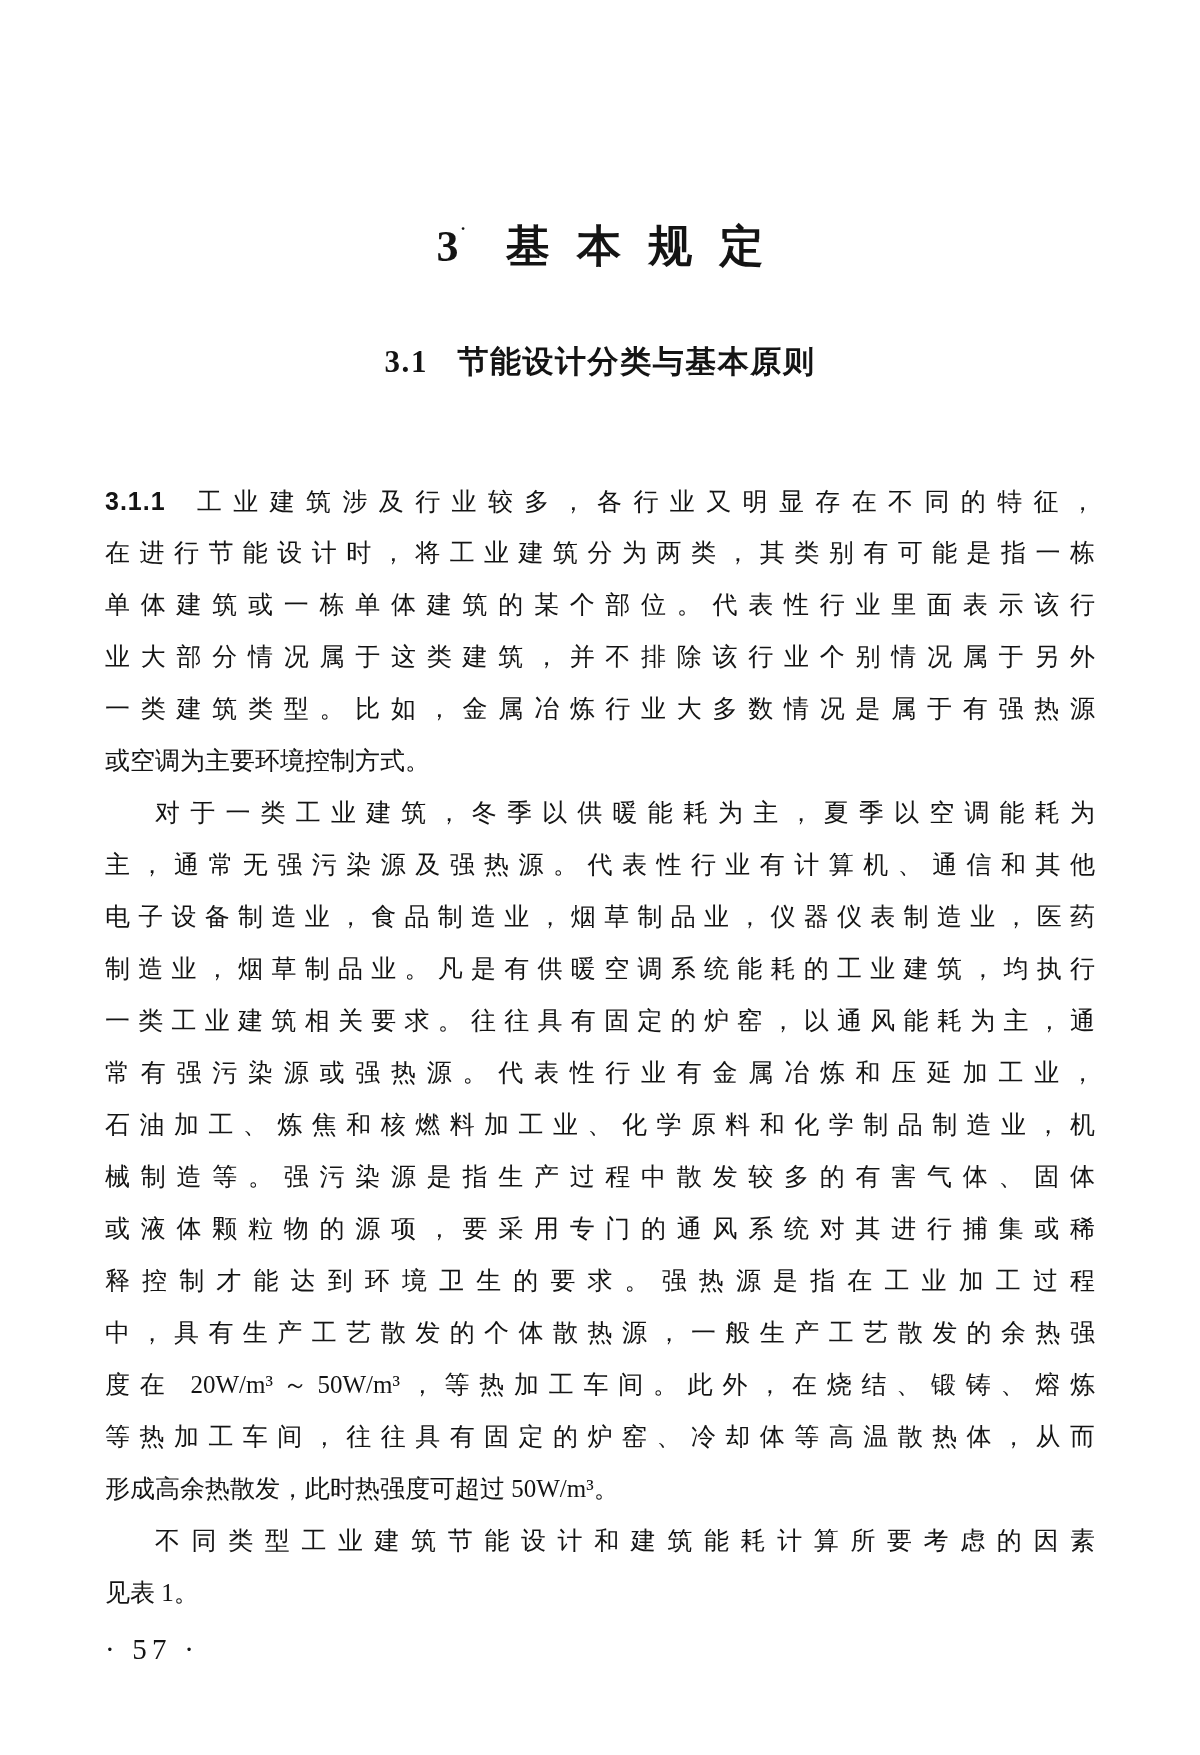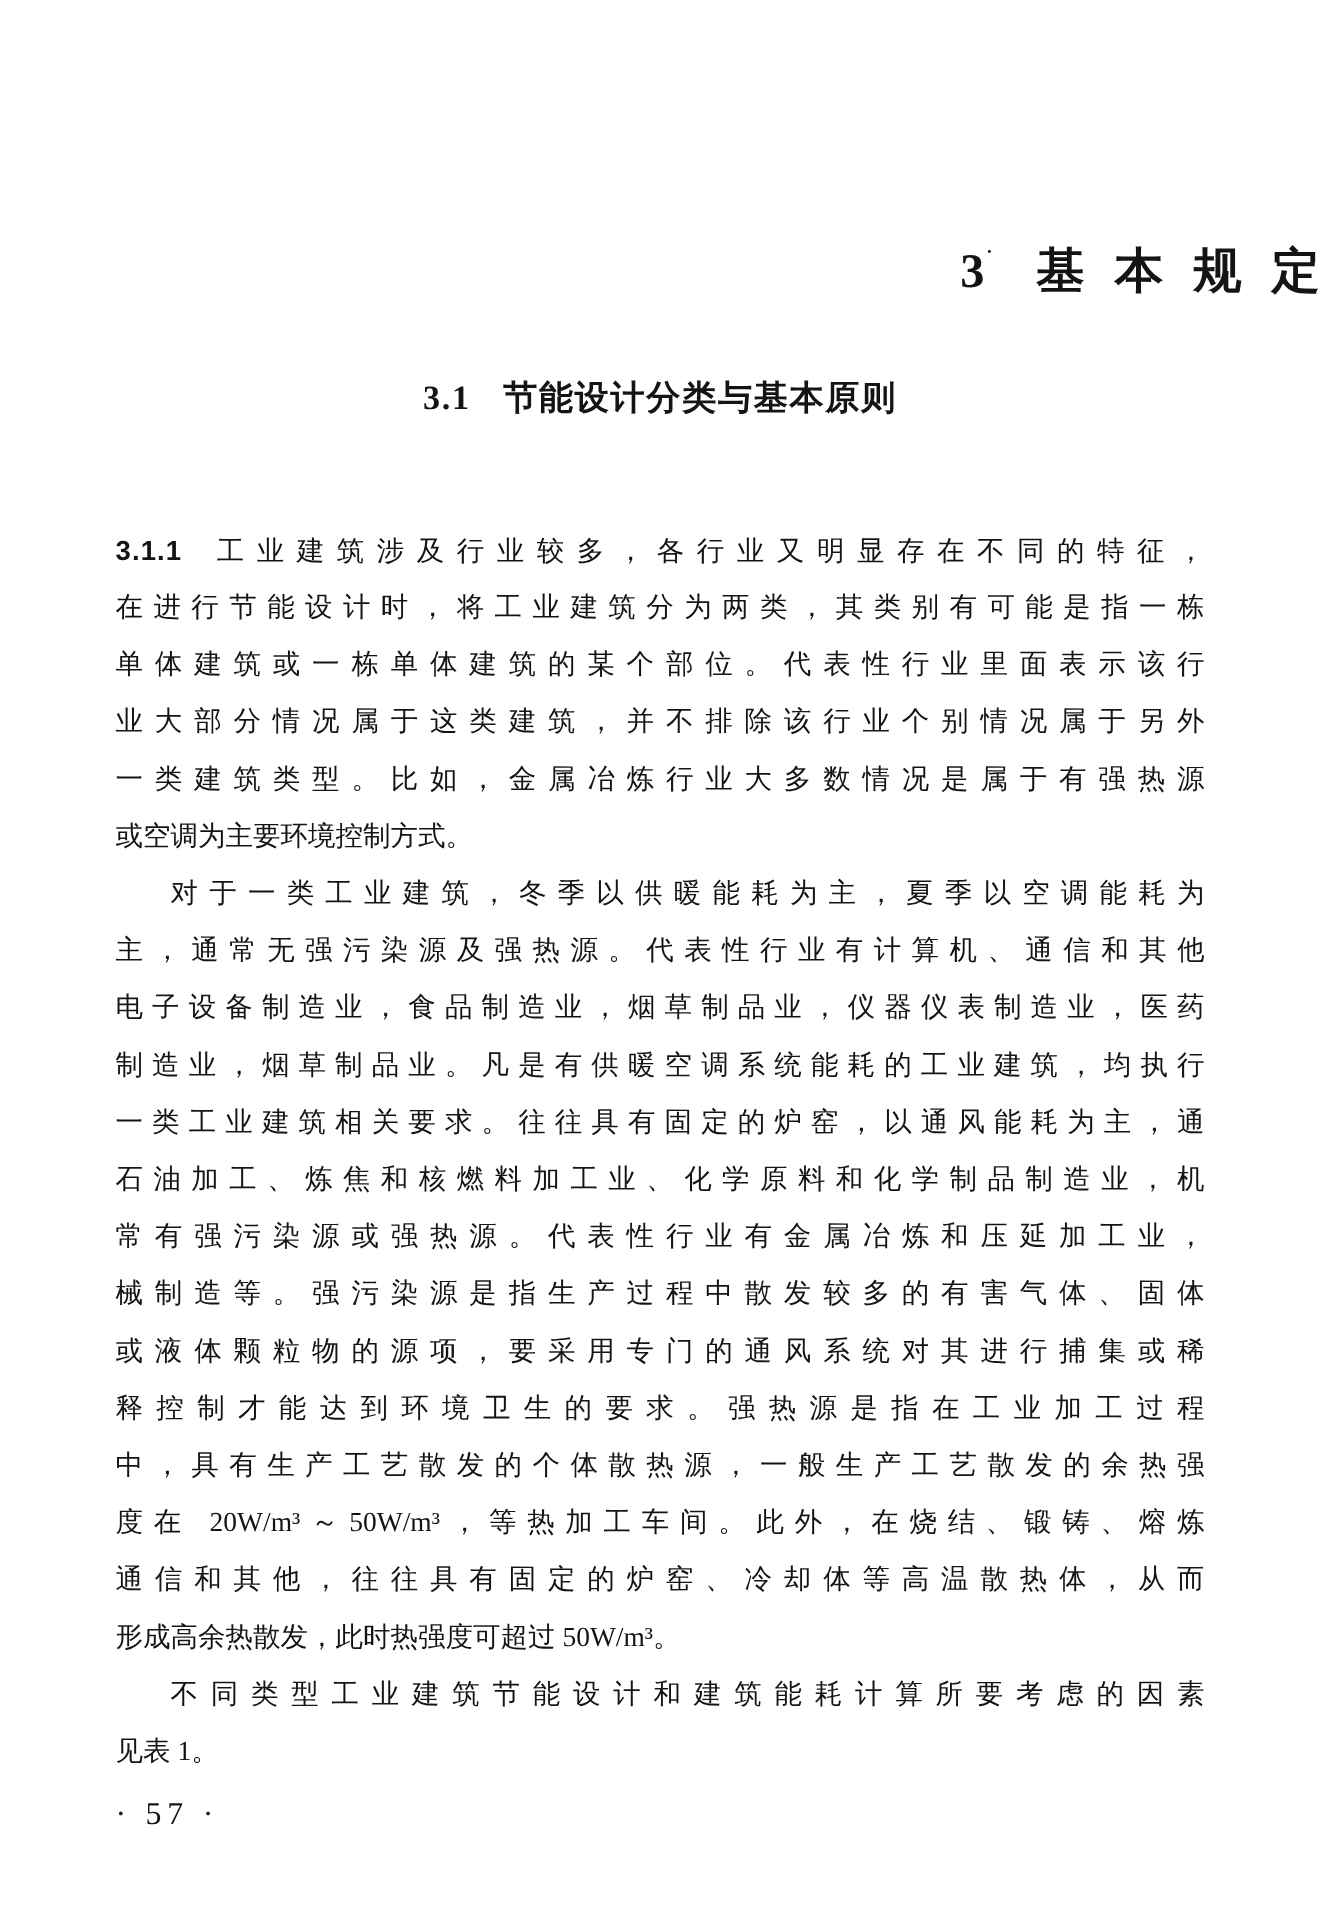--- a/index.html
+++ b/index.html
@@ -12,21 +12,21 @@
     width: 1200px;
     height: 1755px;
     background: #ffffff;
     color: #141414;
     box-sizing: border-box;
     font-family: "Liberation Serif", "DejaVu Serif", serif;
     overflow: hidden;
   }
   .chapter {
     margin: 222px 0 0 0;
-    text-align: right;
+    text-align: center;
     font-size: 44px;
     font-weight: bold;
     line-height: 1.15;
     white-space: nowrap;
   }
   .chapter-num {
     letter-spacing: 0;
   }
   .chapter-mark {
     font-size: 0.42em;
@@ -96,28 +96,28 @@
       <div class="line">在进行节能设计时，将工业建筑分为两类，其类别有可能是指一栋</div>
       <div class="line">单体建筑或一栋单体建筑的某个部位。代表性行业里面表示该行</div>
       <div class="line">业大部分情况属于这类建筑，并不排除该行业个别情况属于另外</div>
       <div class="line">一类建筑类型。比如，金属冶炼行业大多数情况是属于有强热源</div>
       <div class="line last">或空调为主要环境控制方式。</div>
       <div class="line indent">对于一类工业建筑，冬季以供暖能耗为主，夏季以空调能耗为</div>
       <div class="line">主，通常无强污染源及强热源。代表性行业有计算机、通信和其他</div>
       <div class="line">电子设备制造业，食品制造业，烟草制品业，仪器仪表制造业，医药</div>
       <div class="line">制造业，烟草制品业。凡是有供暖空调系统能耗的工业建筑，均执行</div>
       <div class="line">一类工业建筑相关要求。往往具有固定的炉窑，以通风能耗为主，通</div>
+      <div class="line">常有强污染源或强热源。代表性行业有金属冶炼和压延加工业，</div>
       <div class="line">石油加工、炼焦和核燃料加工业、化学原料和化学制品制造业，机</div>
-      <div class="line">常有强污染源或强热源。代表性行业有金属冶炼和压延加工业，</div>
       <div class="line">械制造等。强污染源是指生产过程中散发较多的有害气体、固体</div>
       <div class="line">或液体颗粒物的源项，要采用专门的通风系统对其进行捕集或稀</div>
       <div class="line">释控制才能达到环境卫生的要求。强热源是指在工业加工过程</div>
       <div class="line">中，具有生产工艺散发的个体散热源，一般生产工艺散发的余热强</div>
       <div class="line">度在 20W/m³～50W/m³，等热加工车间。此外，在烧结、锻铸、熔炼</div>
-      <div class="line">通信和其他，往往具有固定的炉窑、冷却体等高温散热体，从而</div>
+      <div class="line">等热加工车间，往往具有固定的炉窑、冷却体等高温散热体，从而</div>
       <div class="line last">形成高余热散发，此时热强度可超过 50W/m³。</div>
       <div class="line indent">不同类型工业建筑节能设计和建筑能耗计算所要考虑的因素</div>
       <div class="line last">见表 1。</div>
     </div>
 
   <div class="page-number">· 57 ·</div>
 
 </div>
 
 </body></html>

